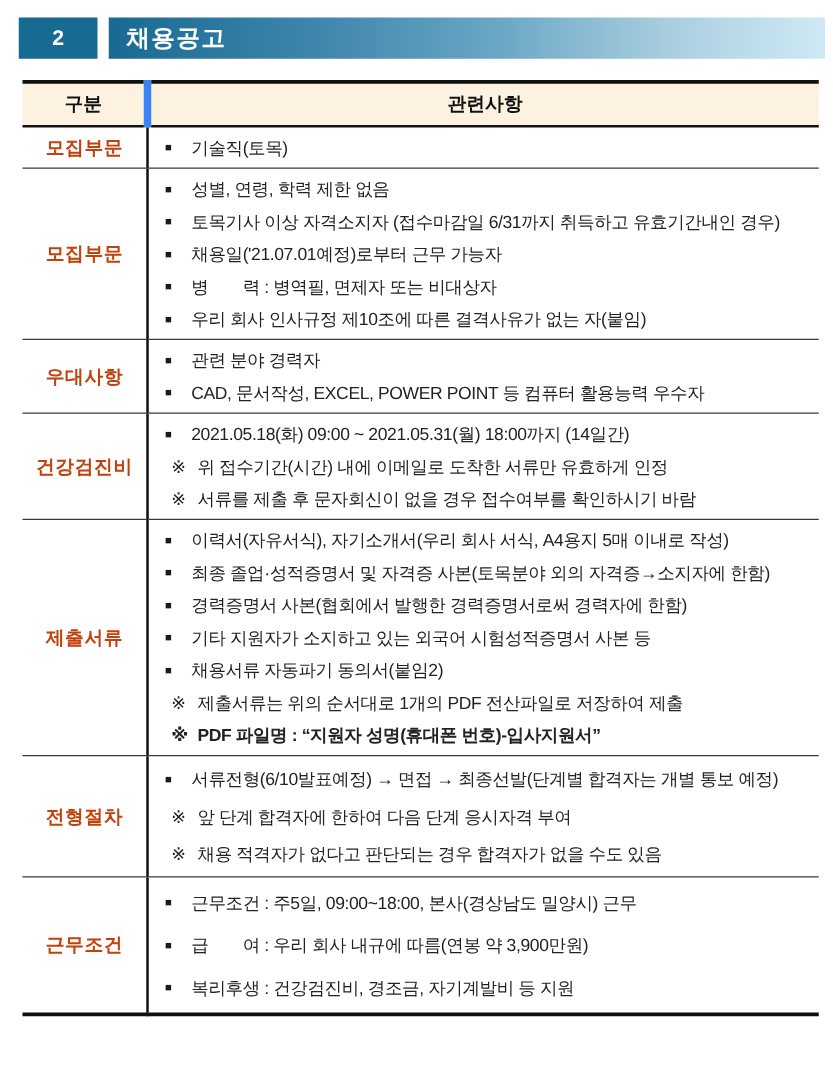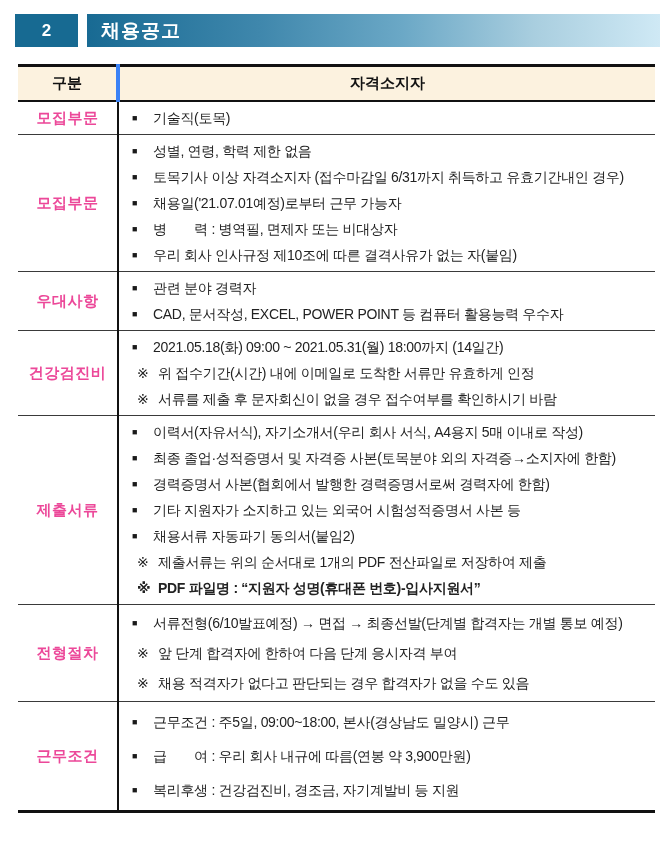--- a/index.html
+++ b/index.html
@@ -52,29 +52,29 @@
   col.c1 { width: 100px; }
   thead th {
     background: #fcf2df;
     border-bottom: 2px solid #111;
     font-size: 15px;
     font-weight: bold;
     padding: 7px 4px;
     text-align: center;
     color: #111;
   }
-  thead th.h1 { border-right: 4px solid #3b82f6; }
+  thead th.h1 { border-right: 6px solid #3b82f6; }
   tbody tr + tr td { border-top: 1px solid #3a3a3a; }
   td.label {
     border-right: 2px solid #111;
     text-align: center;
     vertical-align: middle;
     font-weight: bold;
     font-size: 15px;
-    color: #ec4899;
+    color: #c2410c;
     letter-spacing: 0.5px;
   }
   td.content {
     vertical-align: middle;
     padding: 3px 4px 3px 13px;
   }
   .cline {
     display: flex;
     align-items: flex-start;
     padding: 3px 0;
@@ -117,21 +117,21 @@
   </div>
 
   <table class="recruit">
     <colgroup>
         <col class="c1">
         <col>
       </colgroup>
     <thead>
       <tr>
         <th class="h1">구분</th>
-        <th>자격소지자</th>
+        <th>관련사항</th>
       </tr>
     </thead>
     <tbody>
         <tr>
           <td class="label">모집부문</td>
           <td class="content">
             <div class="cline">
               <span class="marker bmark">■</span>
               <span class="ltext">기술직(토목)</span>
             </div>

